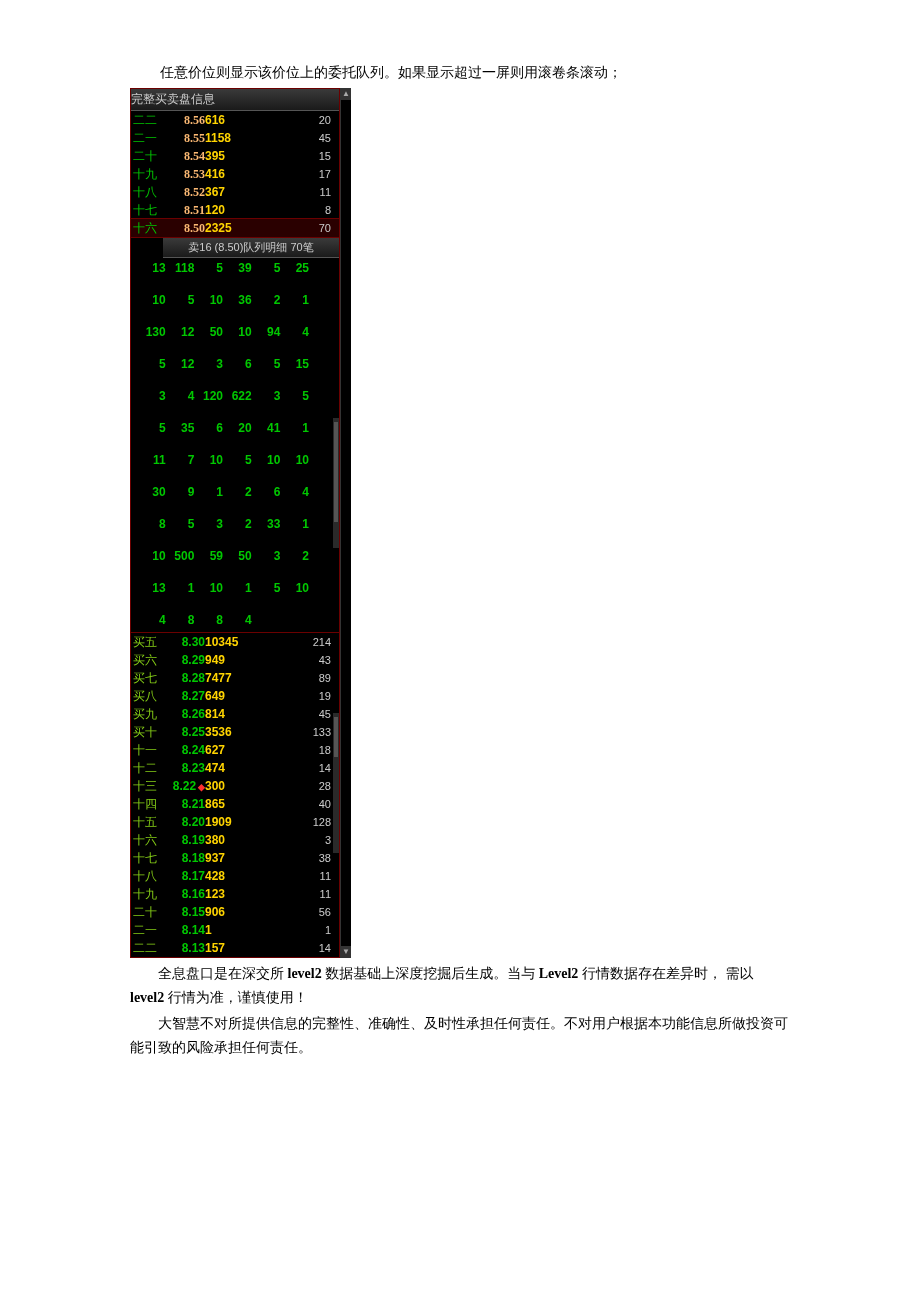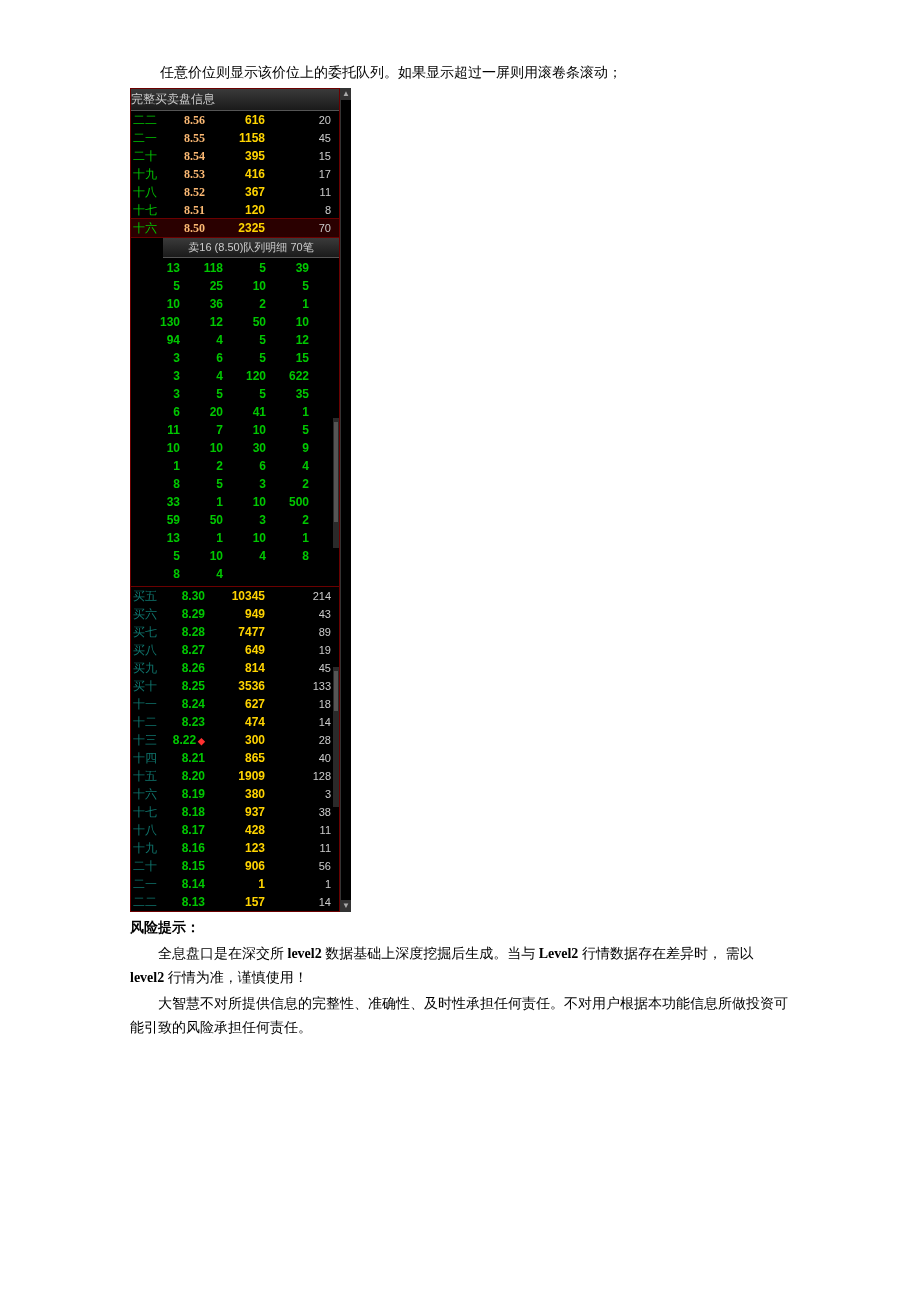--- a/index.html
+++ b/index.html
@@ -39,43 +39,43 @@
   .depth-row {
     display: flex;
     align-items: center;
     font-size: 12px;
     height: 18px;
     line-height: 18px;
     padding: 0 4px 0 2px;
   }
   .col-label { width: 28px; }
   .col-price { width: 44px; text-align: right; font-weight: bold; }
-  .col-vol   { width: 60px; text-align: right; font-weight: bold; color: #ffd400; }
+  .col-vol   { width: 60px; font-weight: bold; color: #ffd400; }
   .col-cnt   { flex: 1; text-align: right; color: #ccc; font-size: 11px; padding-right: 4px; }
   .sell-label { color: #00c800; }
-  .buy-label  { color: #0f766e; }
+  .buy-label  { color: #84cc16; }
   .sell-price { color: #fdba74; font-family: Liberation Serif, serif; }
   .buy-price  { color: #00c800; }
   .highlight-row { background: #2a0000; outline: 1px solid #6b0000; }
   .diamond { color: #ff3030; font-size: 9px; padding-left: 2px; }
   .queue-header {
     color: #ccc;
     font-size: 11px;
     text-align: center;
     padding: 2px 0;
     background: linear-gradient(#3a3a3a, #1a1a1a);
     border-top: 1px solid #555;
     border-bottom: 1px solid #555;
     margin-left: 32px;
   }
   .queue-grid {
     display: grid;
-    grid-template-columns: repeat(4, 1fr);
+    grid-template-columns: repeat(6, 1fr);
     padding: 2px 30px 4px 6px;
-    row-gap: 2px;
+    row-gap: 16px;
   }
   .queue-cell {
     color: #00c800;
     font-size: 12px;
     font-weight: bold;
     text-align: right;
     height: 16px;
     line-height: 16px;
   }
   .divider { border-top: 1px solid #6b0000; }
@@ -366,19 +366,18 @@
     </div>
 
     <div class="scroll-col">
       <div class="scroll-btn">▲</div>
       <div class="scroll-spacer"></div>
       <div class="scroll-btn">▼</div>
     </div>
   </div>
 
   <div class="body-text">
-    <p><b>风险提示：</b></p>
     <p class="indent">
       <span>全息盘口是在深交所 </span><b>level2</b><span> 数据基础上深度挖掘后生成。当与 </span><b>Level2</b><span> 行情数据存在差异时， 需以 </span><b>level2</b><span> 行情为准，谨慎使用！</span>
     </p>
     <p class="indent">大智慧不对所提供信息的完整性、准确性、及时性承担任何责任。不对用户根据本功能信息所做投资可能引致的风险承担任何责任。</p>
   </div>
 </div>
 
 </body></html>

